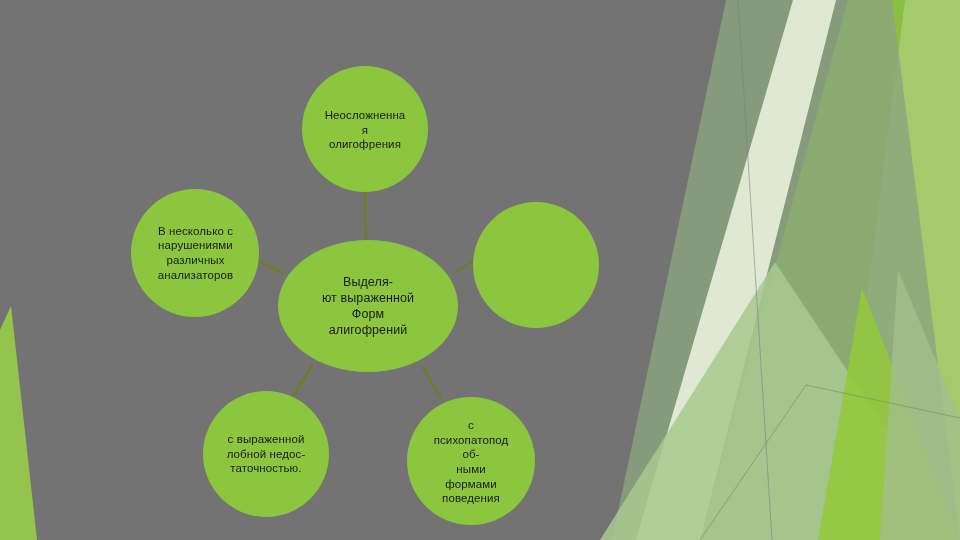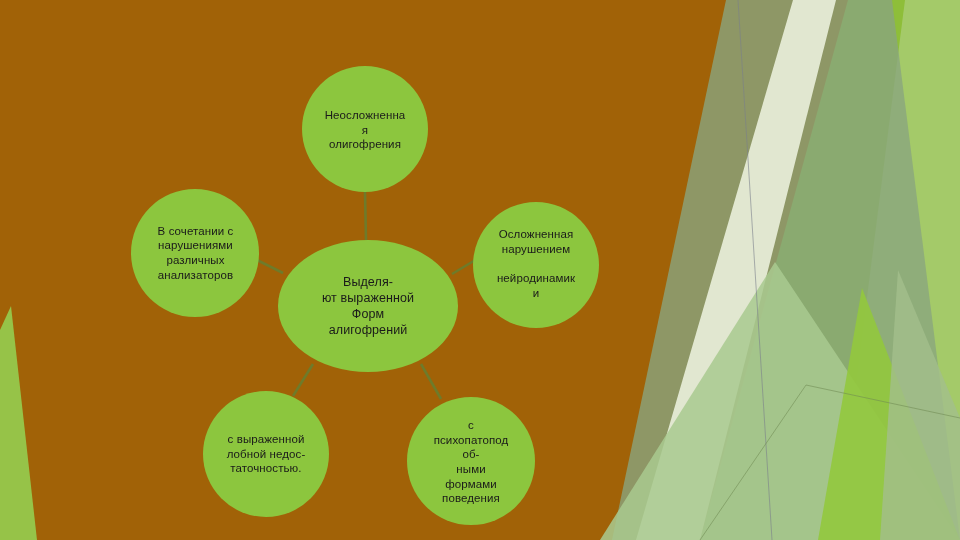--- a/index.html
+++ b/index.html
@@ -7,21 +7,21 @@
     padding: 0;
     background: #ffffff;
   }
   body {
     font-family: "Liberation Sans", "DejaVu Sans", sans-serif;
   }
   #slide {
     position: relative;
     width: 960px;
     height: 540px;
-    background: #a16207;
+    background: #737373;
     overflow: hidden;
   }
   #bg-decoration {
     position: absolute;
     inset: 0;
     width: 960px;
     height: 540px;
     pointer-events: none;
   }
   #diagram-svg {
@@ -83,38 +83,33 @@
       <circle cx="266" cy="454" r="63" fill="#8CC63E"></circle>
       <circle cx="195" cy="253" r="64" fill="#8CC63E"></circle>
       <ellipse cx="368" cy="306" rx="90" ry="66" fill="#8CC63E"></ellipse>
     </g>
   </svg>
 
   <div class="node-label" style="left:301px; top:95px; width:128px; height:70px;">Неосложненна
 я
 олигофрения</div>
 
-  <div class="node-label" style="left:470px; top:211px; width:132px; height:106px;">Осложненная
-нарушением
-
-нейродинамик
-и</div>
 
   <div class="node-label" style="left:408px; top:407px; width:126px; height:110px;">с
 психопатопод
 об-
 ными
 формами
 поведения</div>
 
   <div class="node-label" style="left:203px; top:425px; width:126px; height:58px;">с выраженной
 лобной недос-
 таточностью.</div>
 
-  <div class="node-label" style="left:133px; top:217px; width:125px; height:72px;">В сочетании с
+  <div class="node-label" style="left:133px; top:217px; width:125px; height:72px;">В несколько с
 нарушениями
 различных
 анализаторов</div>
 
   <div class="node-label center-label" style="left:281px; top:271px; width:174px; height:70px;">Выделя-
 ют выраженной
 Форм
 алигофрений</div>
 
 </div>

